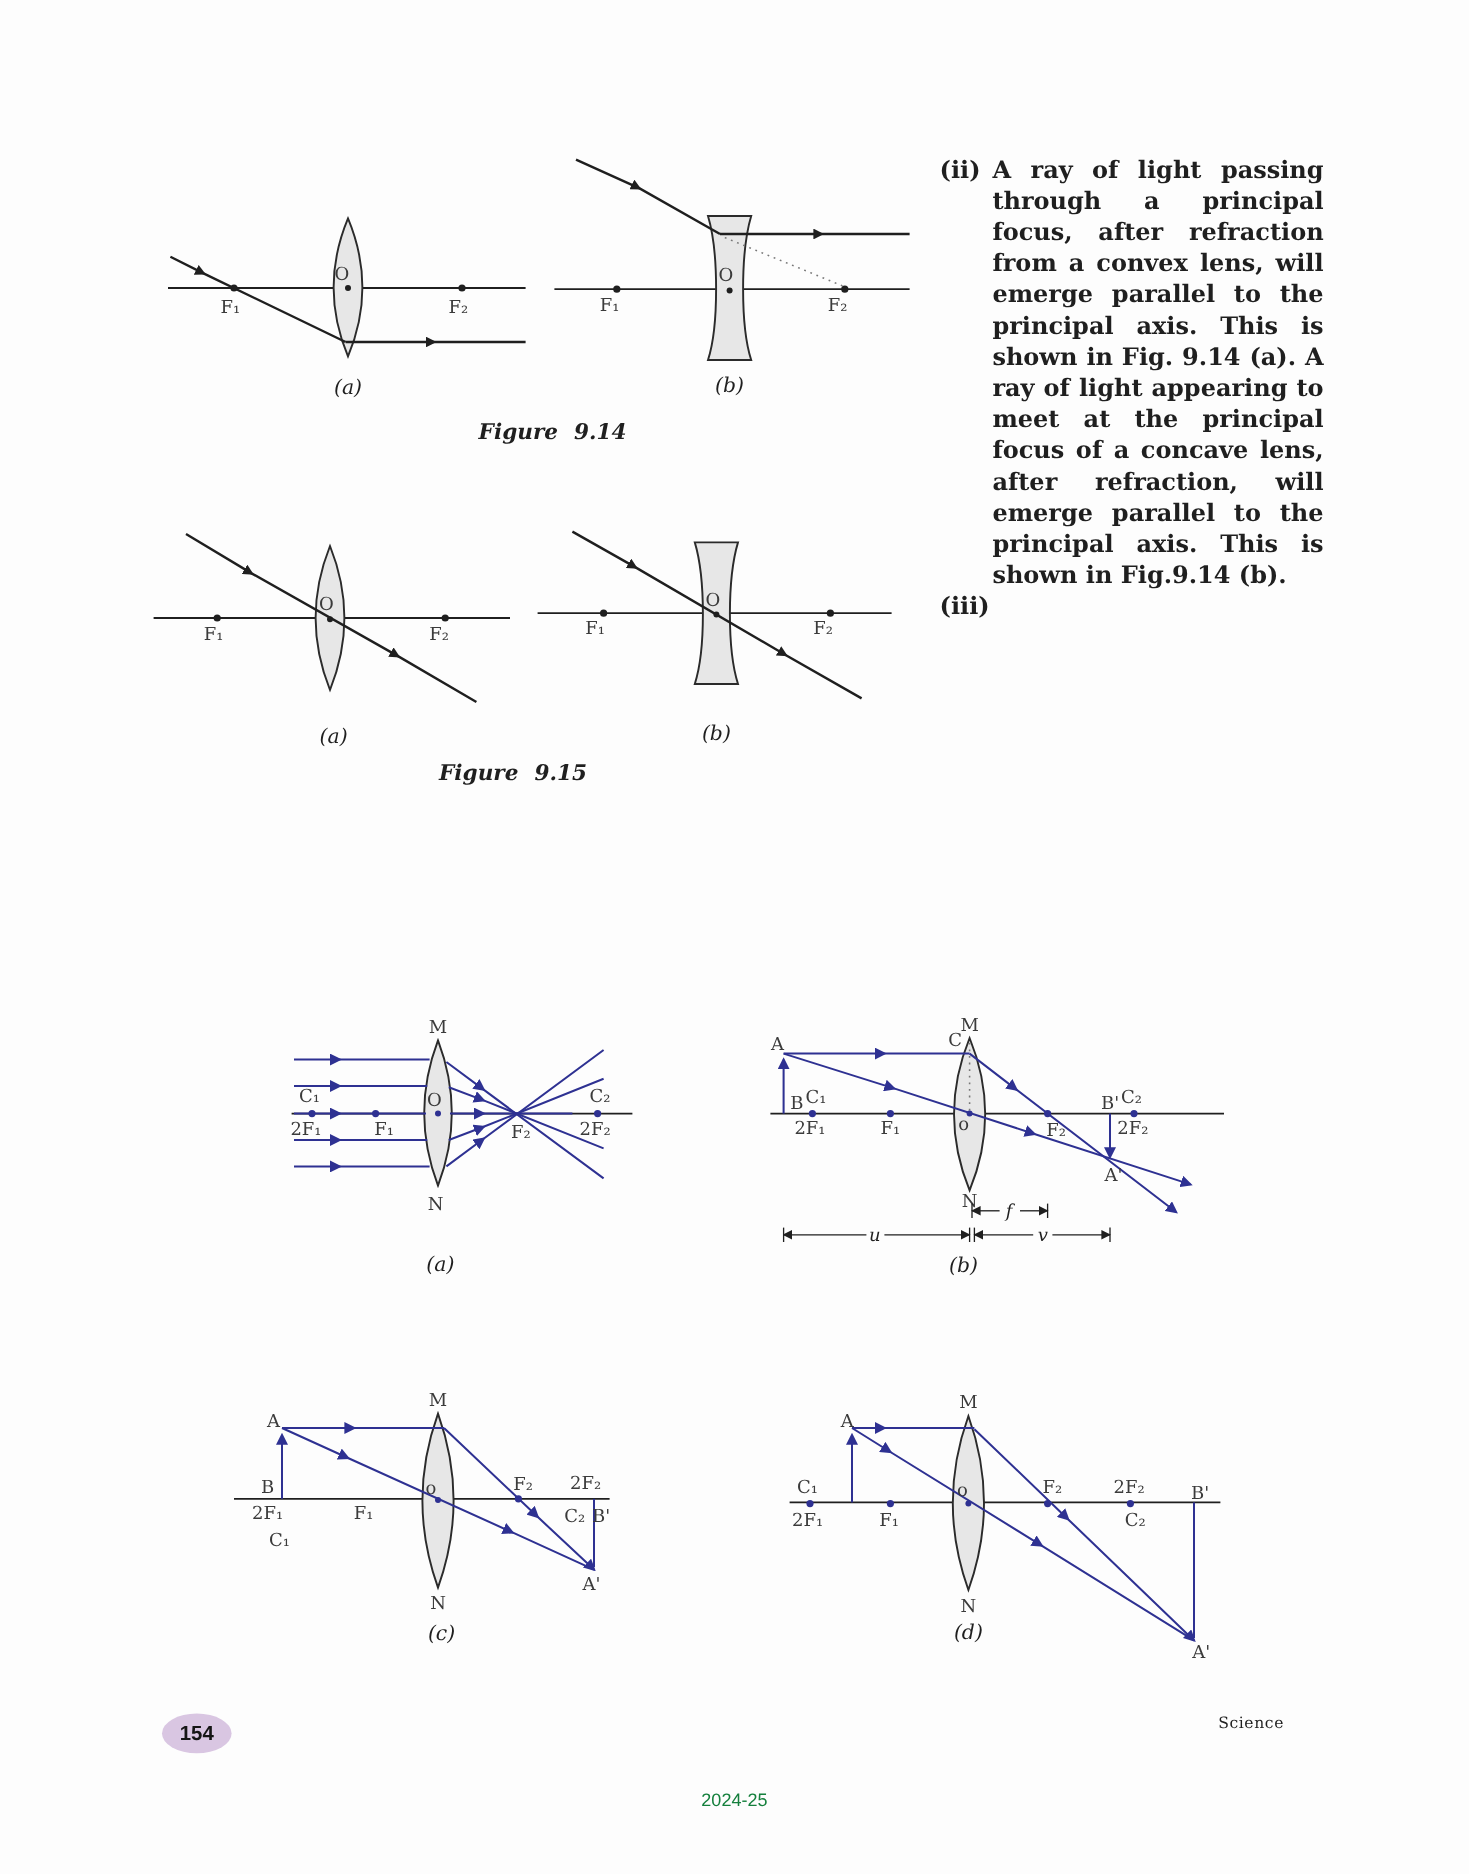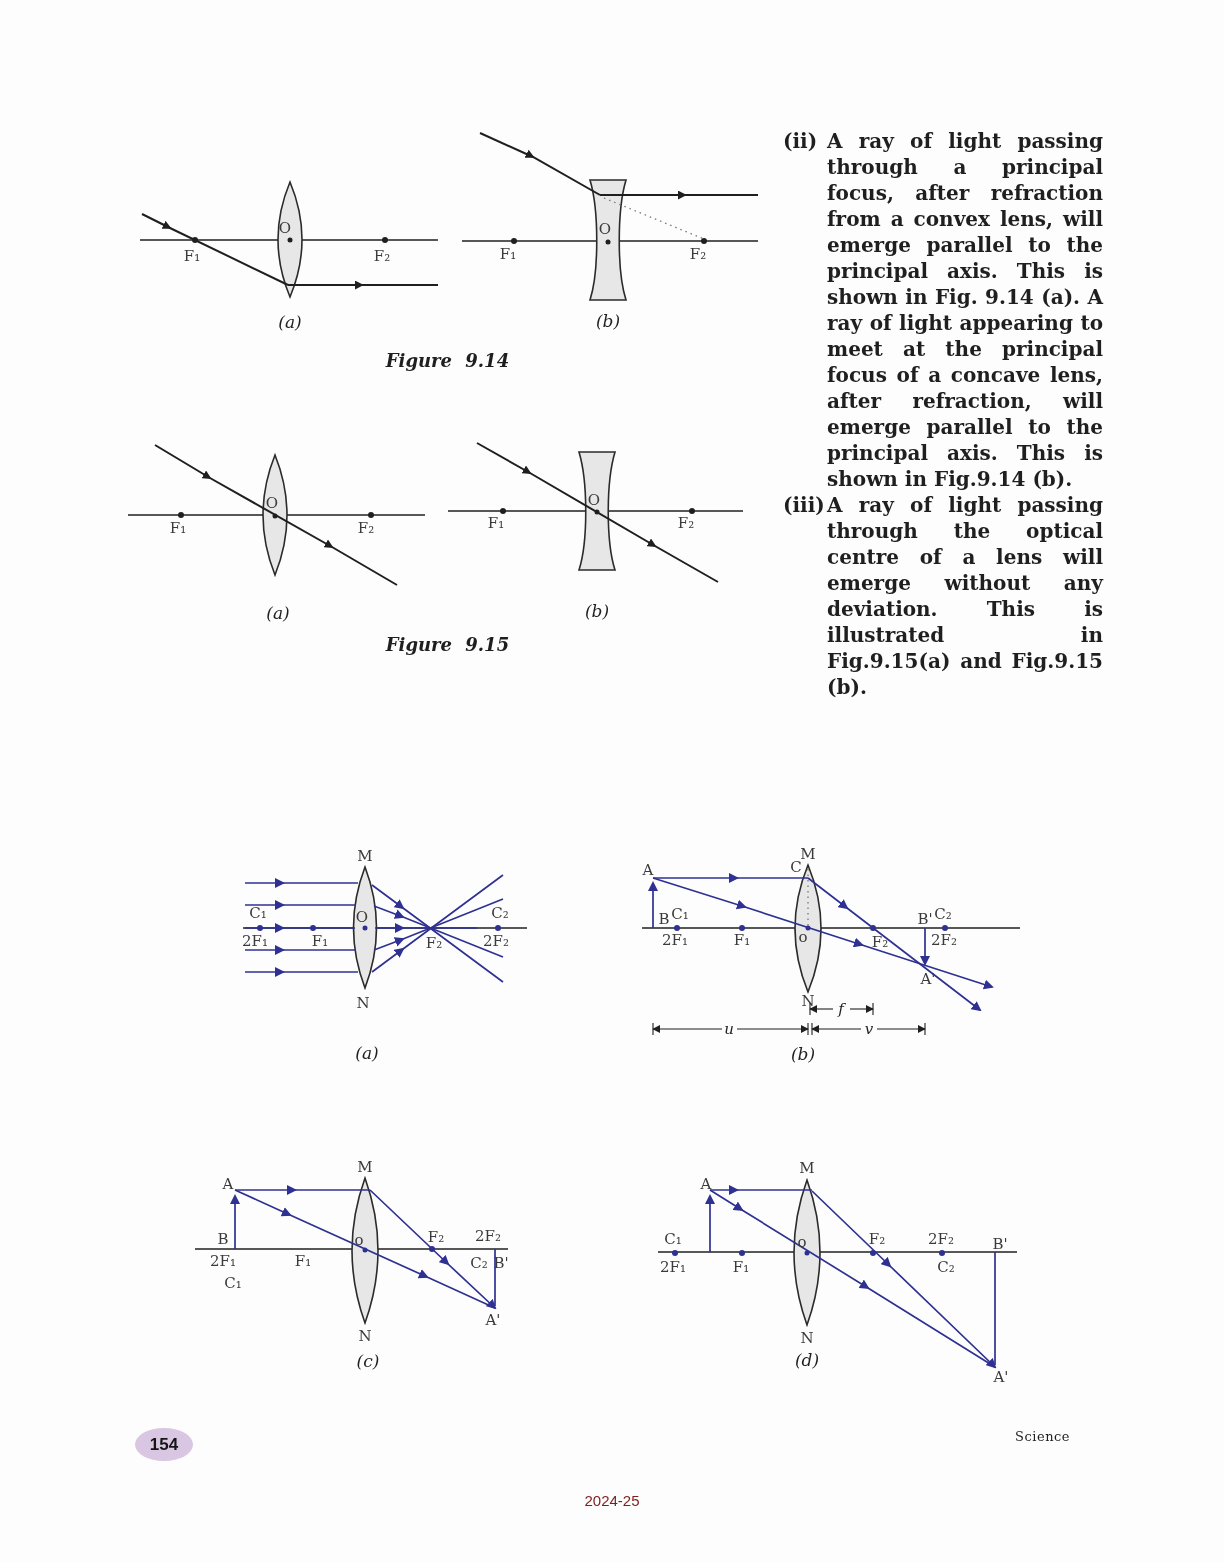--- a/index.html
+++ b/index.html
@@ -27,21 +27,21 @@
   .rc{font-size:20px;line-height:26px;text-align:justify;}
   .rc-item{position:relative;padding-left:44px;font-weight:bold;}
   .rc-marker{position:absolute;left:0;top:0;}
   .para{font-size:19.5px;line-height:26px;text-align:justify;text-indent:19px;}
   .badge{position:absolute;left:135px;top:1428px;width:58px;height:33px;background:var(--badge-bg);
          border-radius:50%;display:flex;align-items:center;justify-content:center;
          font-family:"Liberation Sans",sans-serif;font-weight:bold;font-size:17px;color:#151515;text-align:right;}
   .science{position:absolute;left:900px;top:1429px;width:170px;text-align:right;
            font-size:13px;letter-spacing:.5px;}
   .year{position:absolute;left:0;top:1492px;width:100%;text-align:center;
-        font-family:"Liberation Sans",sans-serif;font-size:15px;color:#7f1d1d;}
+        font-family:"Liberation Sans",sans-serif;font-size:15px;color:#15803d;}
 </style>
 </head>
 <body>
 
 <div class="page">
 
   <svg width="0" height="0" class="abs">
     <defs>
       <marker id="mk-k" viewBox="0 0 10 10" refX="8" refY="5" markerWidth="9" markerHeight="9" orient="auto-start-reverse" markerUnits="userSpaceOnUse">
           <path d="M0,0 L10,5 L0,10 Z" class="mkf-k"></path>
@@ -77,21 +77,21 @@
     <line class="dotted" x1="154" y1="88" x2="254" y2="129"></line>
     <circle class="dotk" cx="64" cy="131" r="3"></circle>
     <circle class="dotk" cx="254" cy="131" r="3"></circle>
     <circle class="dotk" cx="158" cy="132" r="2.5"></circle>
     <text class="lbl" x="58" y="149" text-anchor="middle">F₁</text>
     <text class="lbl" x="248" y="149" text-anchor="middle">F₂</text>
     <text class="lbl" x="155" y="124" text-anchor="middle">O</text>
     <text class="sub" x="158" y="217" text-anchor="middle">(b)</text>
   </svg>
 
-  <div class="abs caption" style="left:330px;top:350px;width:235px">Figure 9.14</div>
+  <div class="abs caption" style="left:343px;top:350px;width:235px">Figure 9.14</div>
 
   <svg class="abs" style="left:110px;top:420px" width="330" height="205">
     <line class="axis" x1="18" y1="95" x2="315" y2="95"></line>
     <path class="lens" d="M165,35 Q189,95 165,155 Q141,95 165,35 Z"></path>
     <polyline class="rayk" points="45,25 100,58 222,127 287,165" marker-mid="url(#mk-k)"></polyline>
     <circle class="dotk" cx="71" cy="95" r="3"></circle>
     <circle class="dotk" cx="261" cy="95" r="3"></circle>
     <circle class="dotk" cx="165" cy="96" r="2.5"></circle>
     <text class="lbl" x="68" y="113" text-anchor="middle">F₁</text>
     <text class="lbl" x="256" y="113" text-anchor="middle">F₂</text>
@@ -105,30 +105,29 @@
     <polyline class="rayk" points="37,23 90,53 215,126 278,162" marker-mid="url(#mk-k)"></polyline>
     <circle class="dotk" cx="63" cy="91" r="3"></circle>
     <circle class="dotk" cx="252" cy="91" r="3"></circle>
     <circle class="dotk" cx="157" cy="92" r="2.5"></circle>
     <text class="lbl" x="56" y="108" text-anchor="middle">F₁</text>
     <text class="lbl" x="246" y="108" text-anchor="middle">F₂</text>
     <text class="lbl" x="154" y="85" text-anchor="middle">O</text>
     <text class="sub" x="157" y="197" text-anchor="middle">(b)</text>
   </svg>
 
-  <div class="abs caption" style="left:330px;top:634px;width:235px">Figure 9.15</div>
+  <div class="abs caption" style="left:310px;top:634px;width:235px">Figure 9.15</div>
 
   <div class="abs rc" style="left:783px;top:128px;width:320px">
     <div class="rc-item">
       <span class="rc-marker">(ii)</span>
       <span>A ray of light passing through a principal focus, after refraction from a convex lens, will emerge parallel to the principal axis. This is shown in Fig. 9.14 (a). A ray of light appearing to meet at the principal focus of a concave lens, after refraction, will emerge parallel to the principal axis. This is shown in Fig.9.14 (b).</span>
     </div>
     <div class="rc-item">
       <span class="rc-marker">(iii)</span>
-      <span>A ray of light passing through the optical centre of a lens will emerge without any deviation. This is illustrated in Fig.9.15(a) and Fig.9.15 (b).</span>
     </div>
   </div>
 
 
   <svg class="abs" style="left:225px;top:845px" width="320" height="225">
     <line class="axis" x1="18" y1="83" x2="302" y2="83"></line>
     <path class="lens" d="M140,22 Q163,82.5 140,143 Q117,82.5 140,22 Z"></path>
     <polyline class="rayb" points="20,38 58,38 133,38" marker-mid="url(#mk-b)"></polyline>
     <polyline class="rayb" points="20,60 58,60 131,60" marker-mid="url(#mk-b)"></polyline>
     <polyline class="rayb" points="20,83 58,83 130,83" marker-mid="url(#mk-b)"></polyline>

